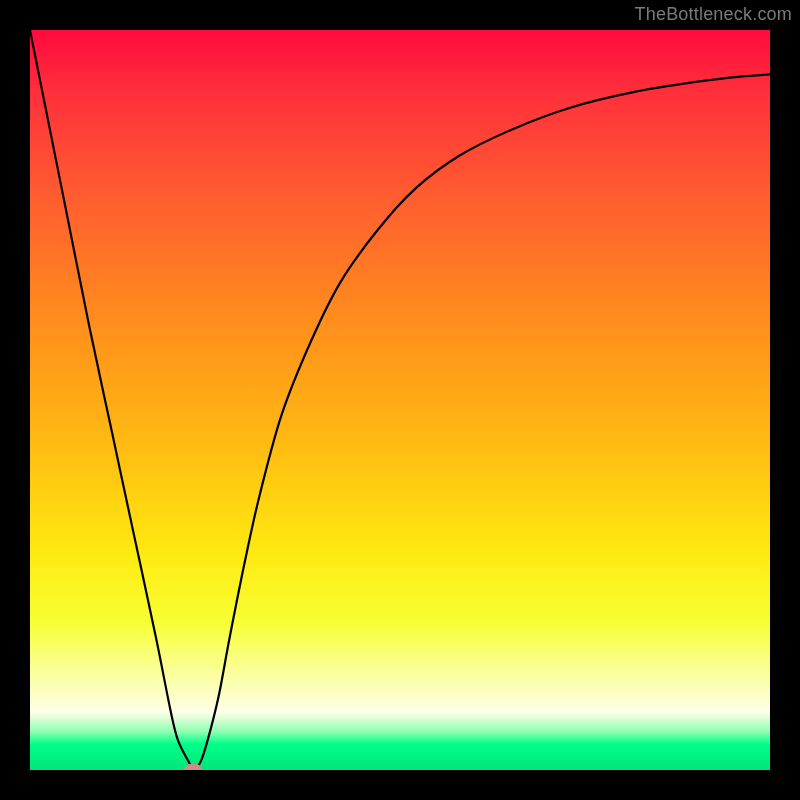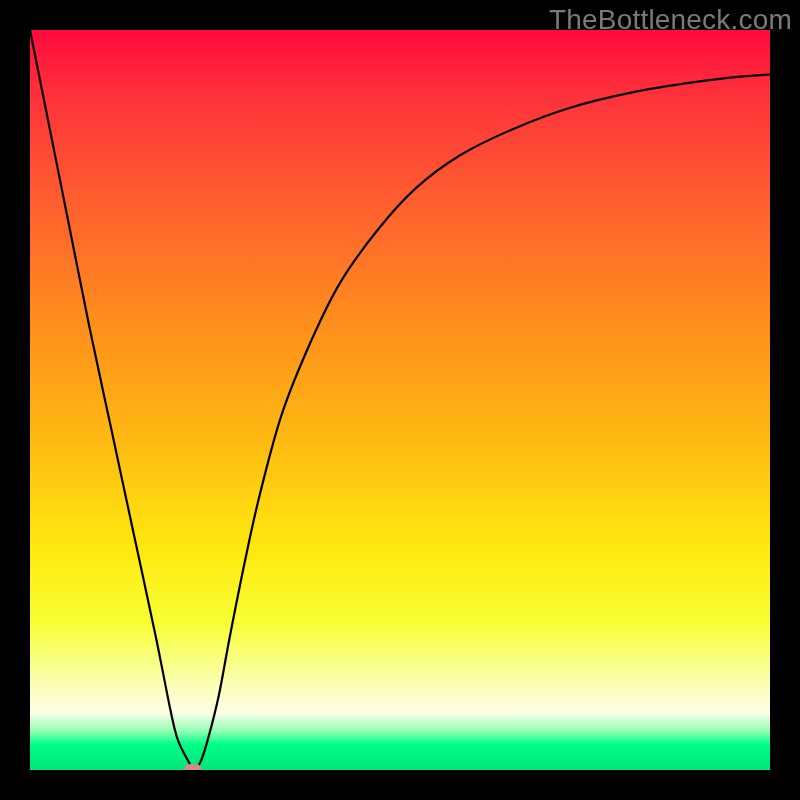--- a/index.html
+++ b/index.html
@@ -46,21 +46,21 @@
   }
   .curve-svg {
     position: absolute;
     inset: 0;
   }
   .watermark {
     position: absolute;
     top: 4px;
     right: 8px;
     color: #7a7a7a;
-    font-size: 28px;
+    font-size: 18px;
     font-weight: 500;
     letter-spacing: 0.2px;
     user-select: none;
   }
   .dot {
     position: absolute;
     width: 18px;
     height: 12px;
     border-radius: 8px;
     transform: translate(-50%, -50%);

